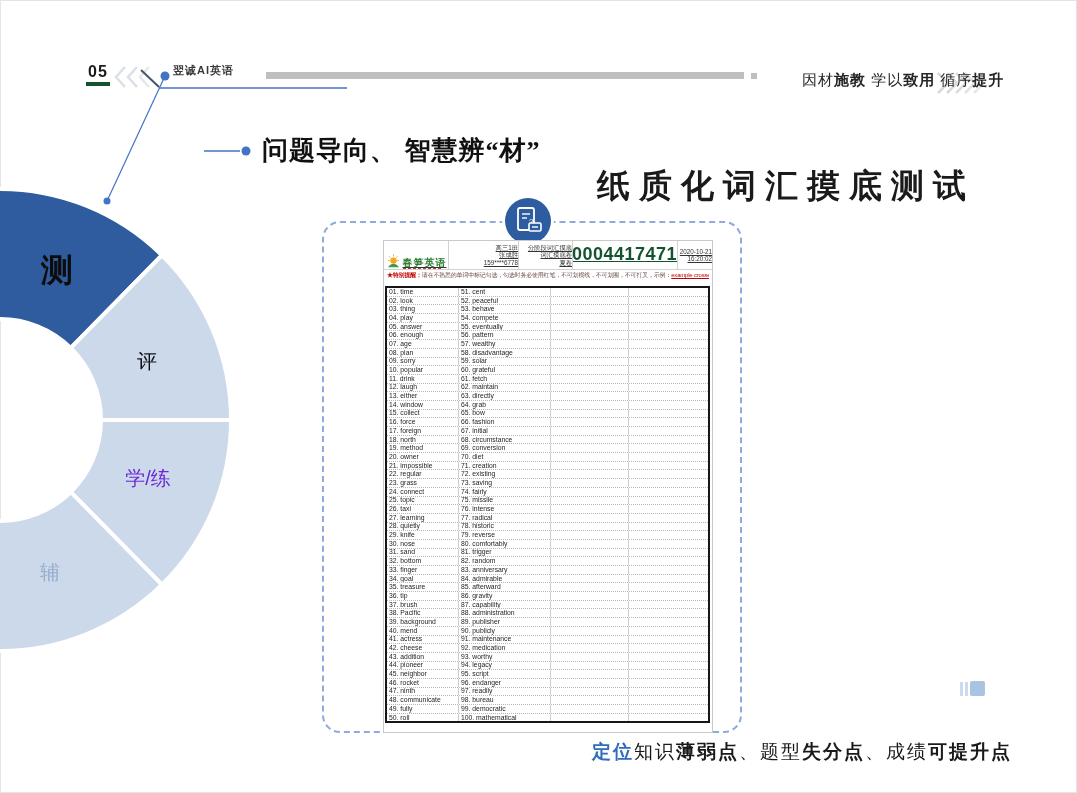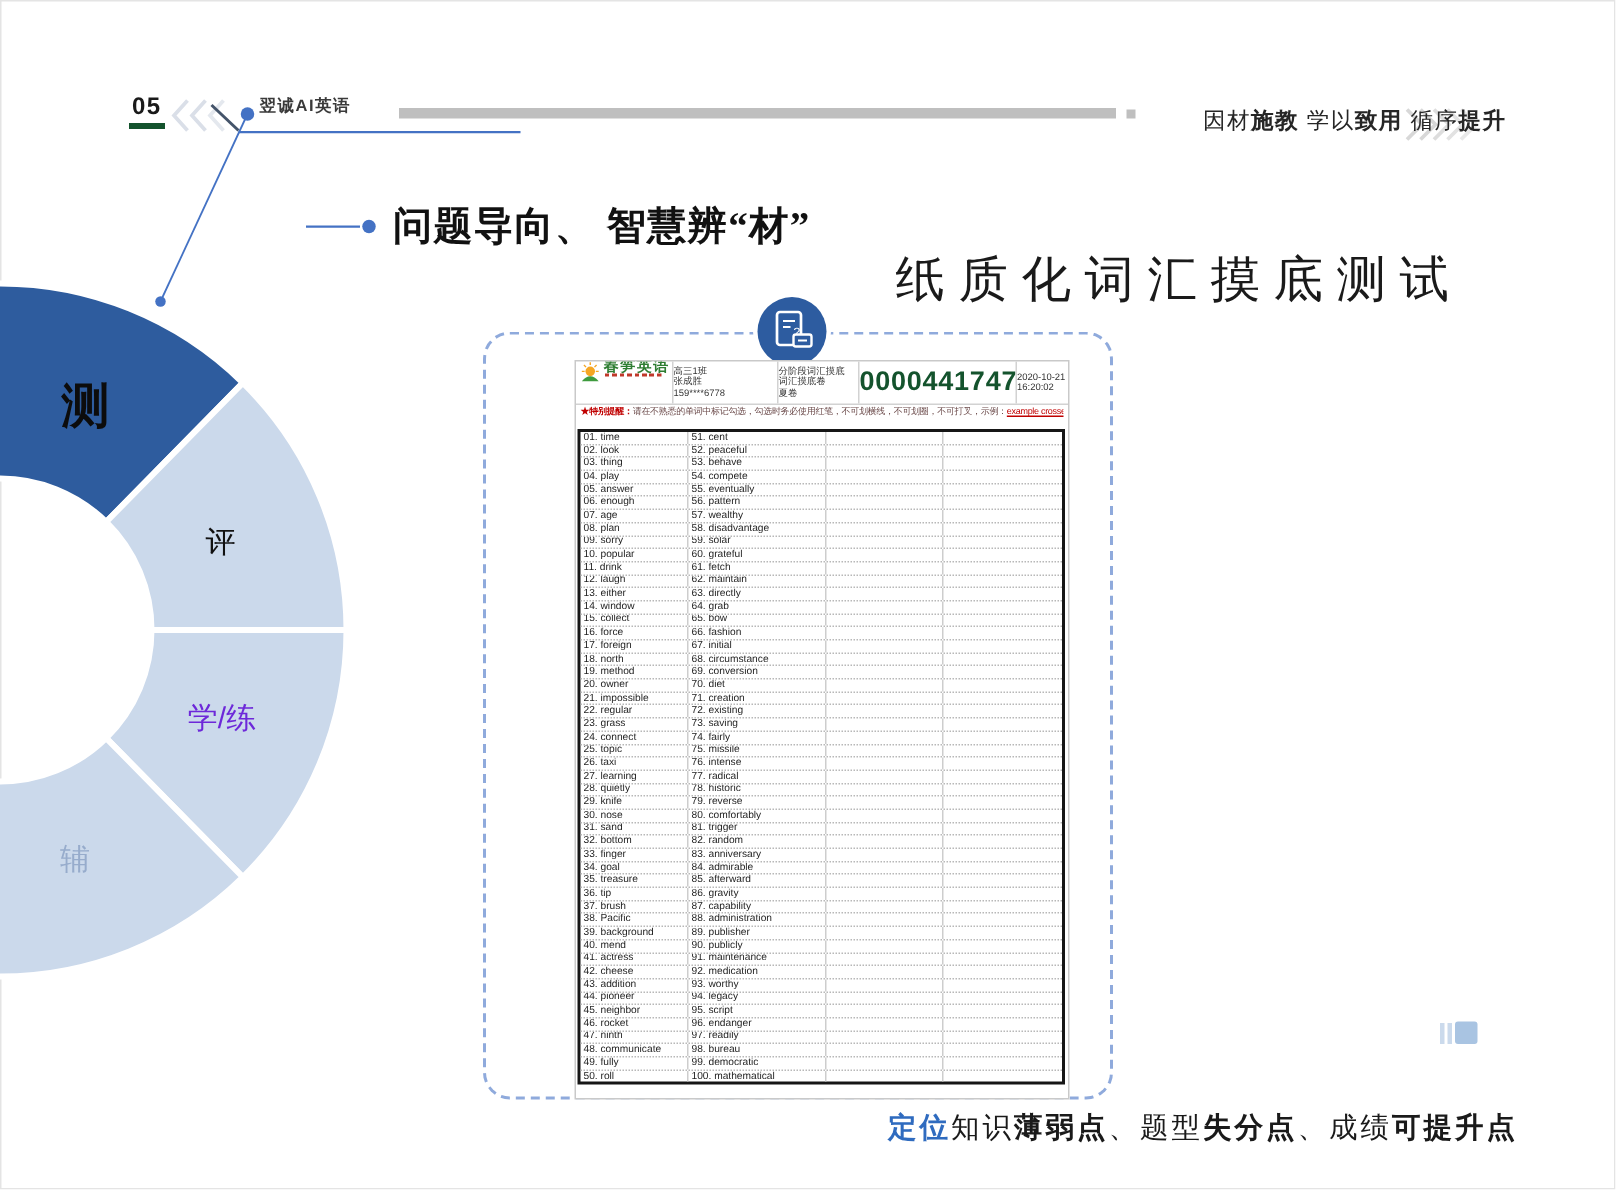--- a/index.html
+++ b/index.html
@@ -12,37 +12,37 @@
             border-bottom:4px solid #14532d;padding:0 2px 1px 2px;letter-spacing:1px;}
   .brand{left:173px;top:63px;font-size:11px;font-weight:600;color:#3a3a3a;letter-spacing:1px;}
   .hbar{left:266px;top:72px;width:478px;height:7px;background:#BFBFBF;}
   .hbar-cap{left:751px;top:73px;width:6px;height:6px;background:#BFBFBF;}
   .motto{left:762px;top:71px;font-size:15px;color:#262626;letter-spacing:1px;white-space:nowrap;margin-left:40px;}
   .seg-n{font-weight:400;}
   .seg-b{font-weight:700;}
   .seg-blue{color:#2F6BBF;font-weight:700;}
   
   .sec-title{left:262px;top:133px;font-size:26px;font-weight:700;color:#111;letter-spacing:1px;white-space:nowrap;font-family:Liberation Serif, serif;}
-  .sub-title{left:597px;top:164px;font-size:33px;font-weight:400;color:#1a1a1a;letter-spacing:9px;white-space:nowrap;}
+  .sub-title{left:597px;top:164px;font-size:33px;font-weight:700;color:#1a1a1a;letter-spacing:9px;white-space:nowrap;}
   
   .ring-label{text-align:center;}
   #rl0{left:17px;top:249px;width:80px;font-size:32px;font-weight:700;}
   #rl1{left:107px;top:348px;width:80px;font-size:20px;}
   #rl2{left:98px;top:465px;width:100px;font-size:20px;}
   #rl3{left:10px;top:559px;width:80px;font-size:20px;}
   
   .dash-box{left:322px;top:221px;width:420px;height:512px;border:2px dashed #8FAADC;border-radius:18px;box-sizing:border-box;}
   .icon-circle-outer{left:502px;top:195px;width:52px;height:52px;border-radius:50%;background:#ffffff;}
   .icon-circle{position:absolute;left:3px;top:3px;width:46px;height:46px;border-radius:50%;background:#2D5CA0;}
   
   .sheet{left:383px;top:240px;width:330px;height:493px;background:#fff;border:1px solid #c9c9c9;box-sizing:border-box;}
   .sheet-header{position:absolute;left:0;top:0;width:328px;height:28px;display:grid;
                 grid-template-columns:65px 70px 54px 105px 1fr;border-bottom:1px solid #d2d2d2;}
-  .h-cell{border-right:1px solid #d2d2d2;display:flex;flex-direction:column;align-items:flex-start;
-          justify-content:center;font-size:6.3px;line-height:7.4px;color:#333;text-align:center;overflow:hidden;}
+  .h-cell{border-right:1px solid #d2d2d2;display:flex;flex-direction:column;align-items:flex-end;
+          justify-content:center;font-size:6.3px;line-height:7.4px;color:#333;text-align:center;overflow:hidden;text-decoration:underline;}
   .h-cell:last-child{border-right:none;}
   .logo-cell{flex-direction:row;gap:2px;}
   .logo-text{font-size:10px;font-weight:700;color:#2e7d32;letter-spacing:1px;}
   .logo-sub{width:38px;height:2px;margin-top:1px;
             background:repeating-linear-gradient(90deg,#c0392b 0 3px,transparent 3px 5px);}
   .serial{font-size:18px;font-weight:800;color:#14532d;letter-spacing:0.5px;}
   .notice{position:absolute;left:3px;top:30px;width:322px;font-size:6px;line-height:8px;
           letter-spacing:-0.2px;white-space:nowrap;overflow:hidden;}
   .notice .red{color:#c00000;font-weight:700;}
   .notice .body{color:#6b4a4a;}

